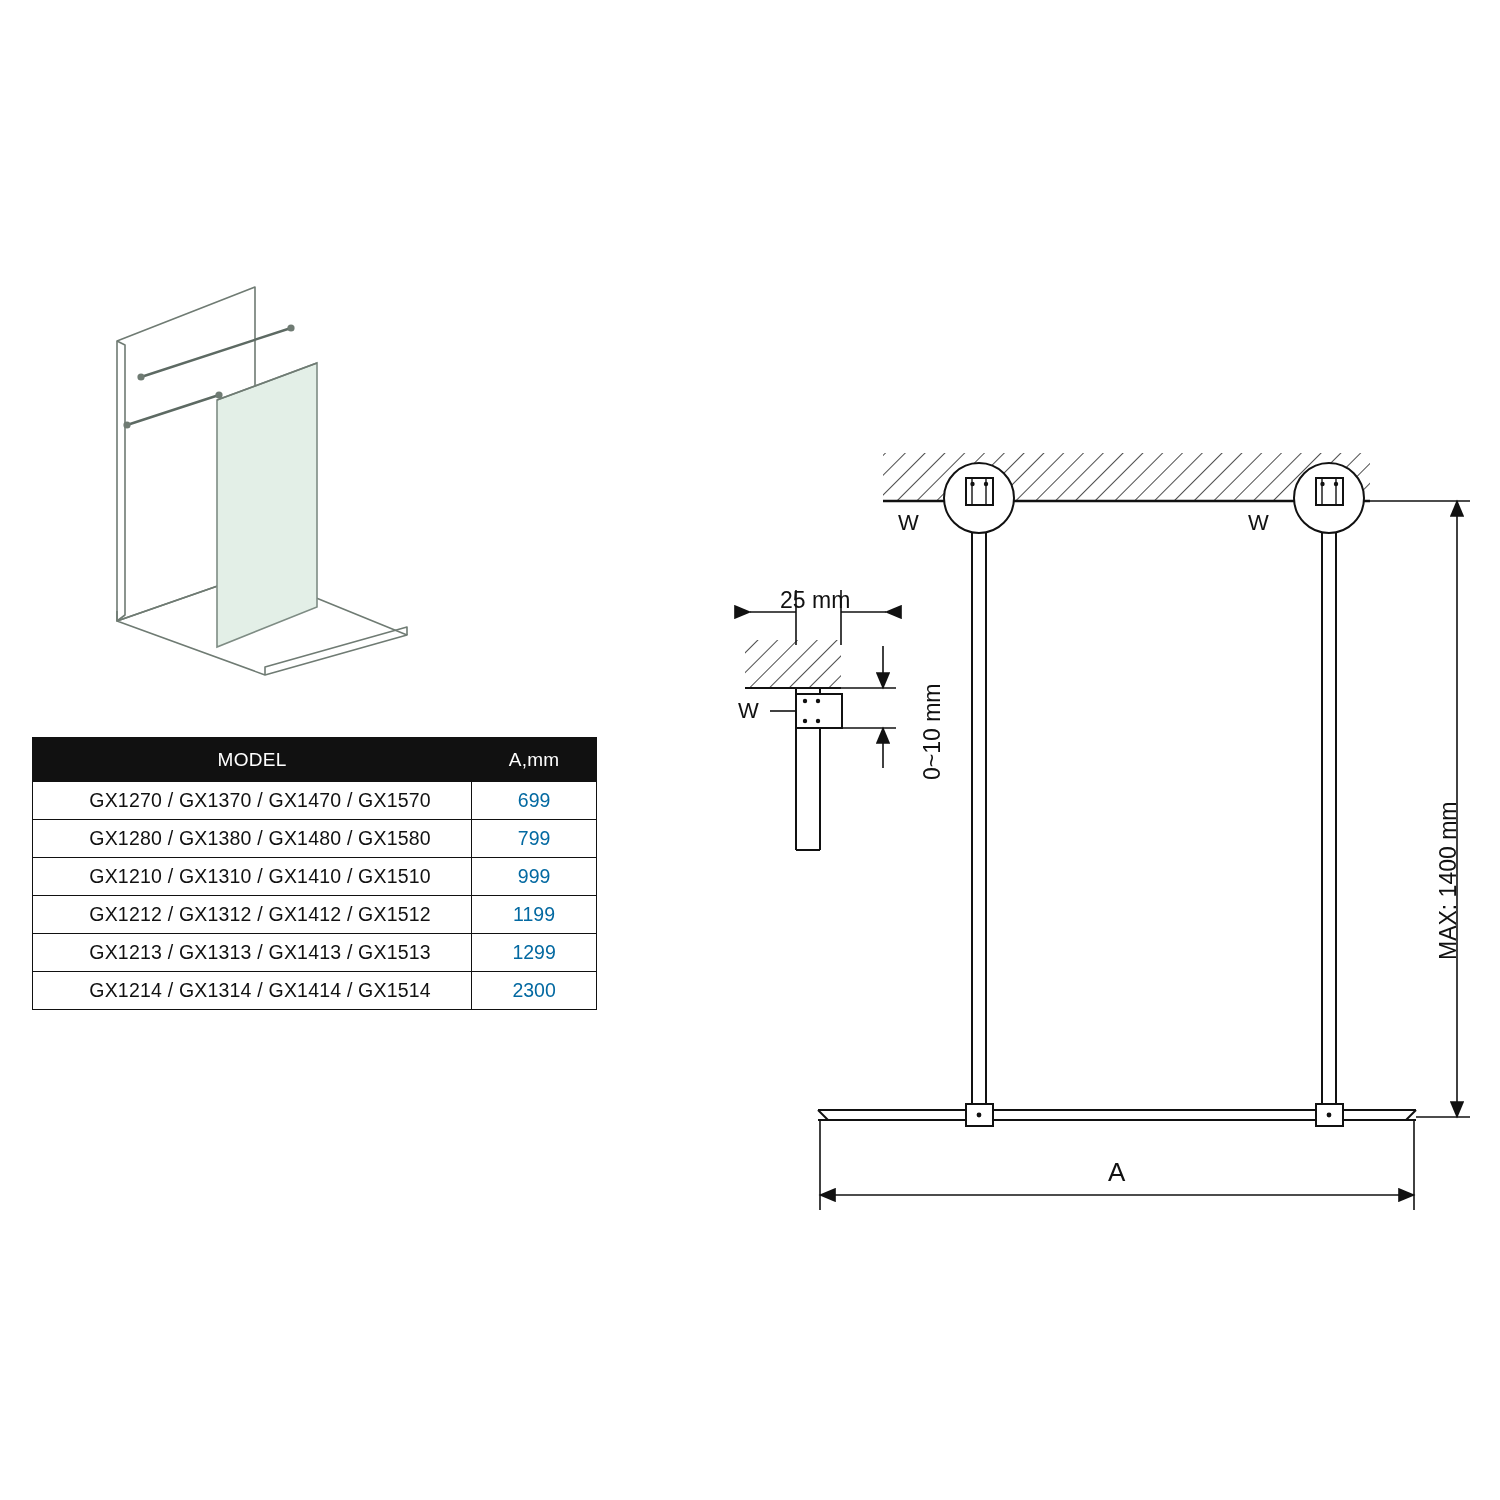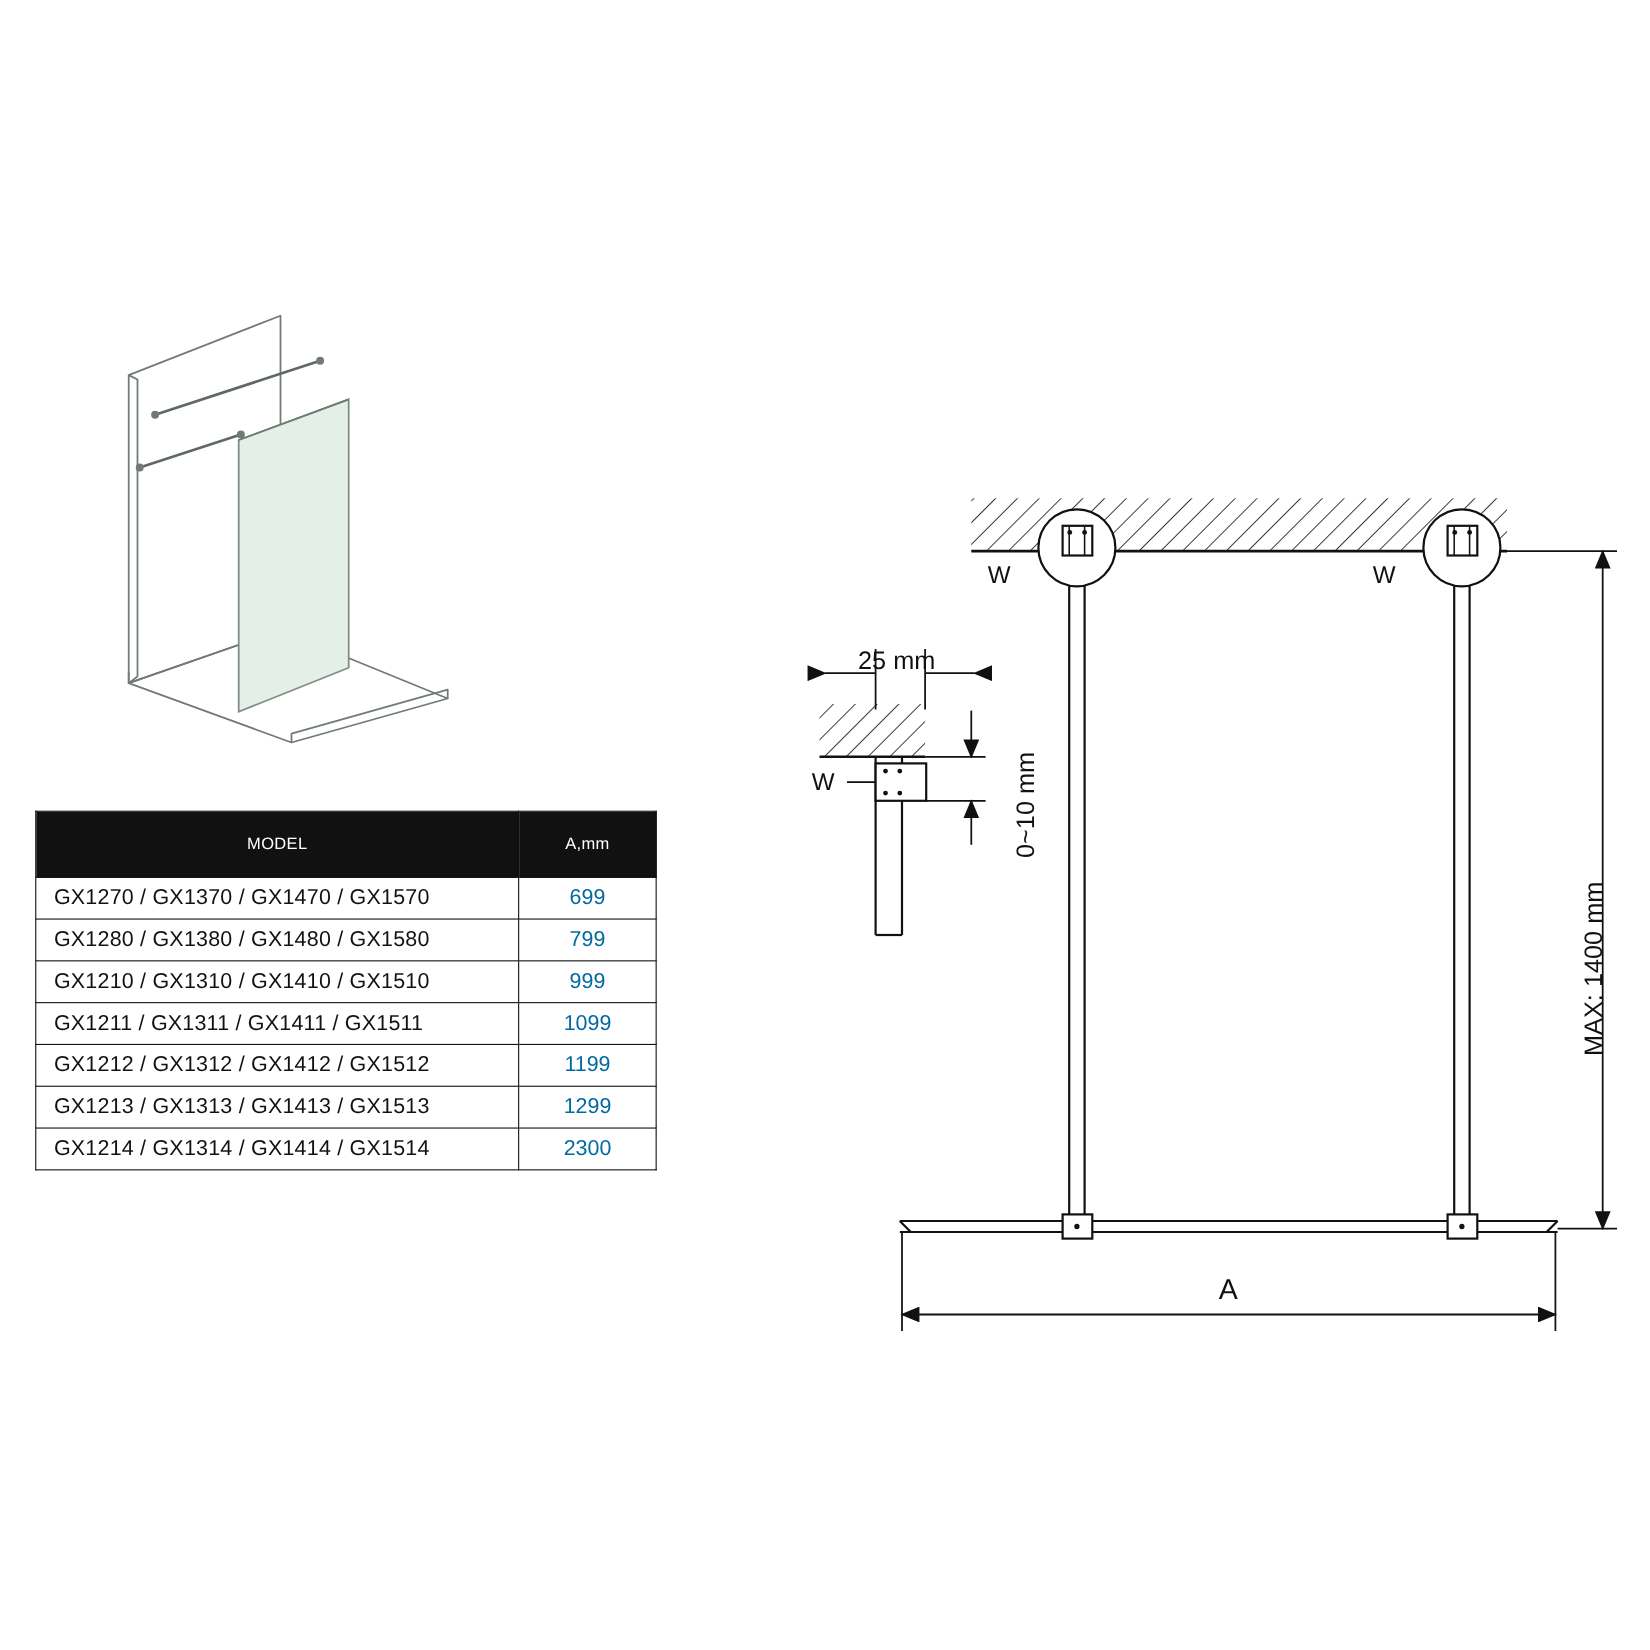--- a/index.html
+++ b/index.html
@@ -43,30 +43,30 @@
   .model-table td {
     border: 1.6px solid #111111;
     padding: 0;
     height: 38px;
     box-sizing: border-box;
   }
   .model-table thead th {
     background: #111111;
     color: #ffffff;
     font-weight: normal;
-    font-size: 15px;
+    font-size: 19px;
     letter-spacing: 0.3px;
-    height: 60px;
+    height: 44px;
     border-color: #111111;
   }
   .model-table thead th.col-model { width: 440px; }
   .model-table thead th.col-a { width: 125px; }
   .model-table td.cell-model {
     padding-left: 16px;
-    text-align: left;
+    text-align: center;
     color: #111111;
     letter-spacing: 0.2px;
   }
   .model-table td.cell-a {
     text-align: center;
     color: #0369a1;
   }
   
   .tech {
     position: absolute;
@@ -136,24 +136,20 @@
         <td class="cell-model">GX1270 / GX1370 / GX1470 / GX1570</td>
         <td class="cell-a">699</td>
       </tr>
       <tr>
         <td class="cell-model">GX1280 / GX1380 / GX1480 / GX1580</td>
         <td class="cell-a">799</td>
       </tr>
       <tr>
         <td class="cell-model">GX1210 / GX1310 / GX1410 / GX1510</td>
         <td class="cell-a">999</td>
-      </tr>
-      <tr>
-        <td class="cell-model">GX1211 / GX1311 / GX1411 / GX1511</td>
-        <td class="cell-a">1099</td>
       </tr>
       <tr>
         <td class="cell-model">GX1212 / GX1312 / GX1412 / GX1512</td>
         <td class="cell-a">1199</td>
       </tr>
       <tr>
         <td class="cell-model">GX1213 / GX1313 / GX1413 / GX1513</td>
         <td class="cell-a">1299</td>
       </tr>
       <tr>

